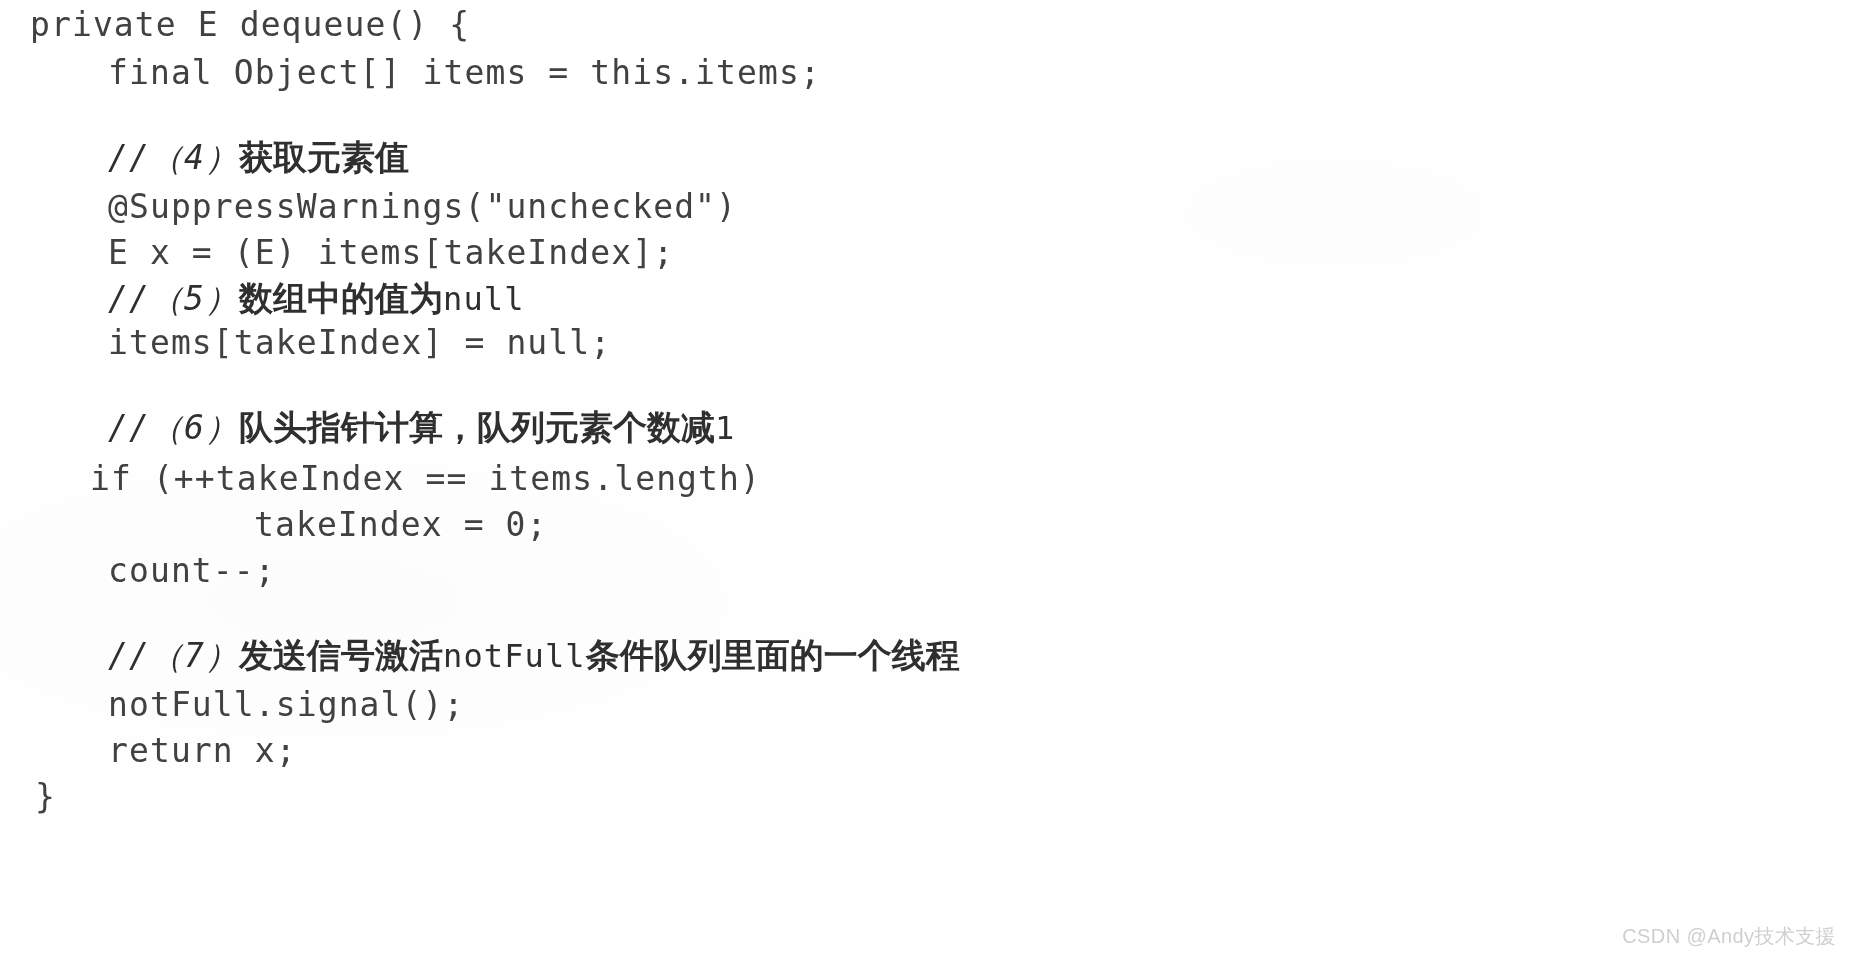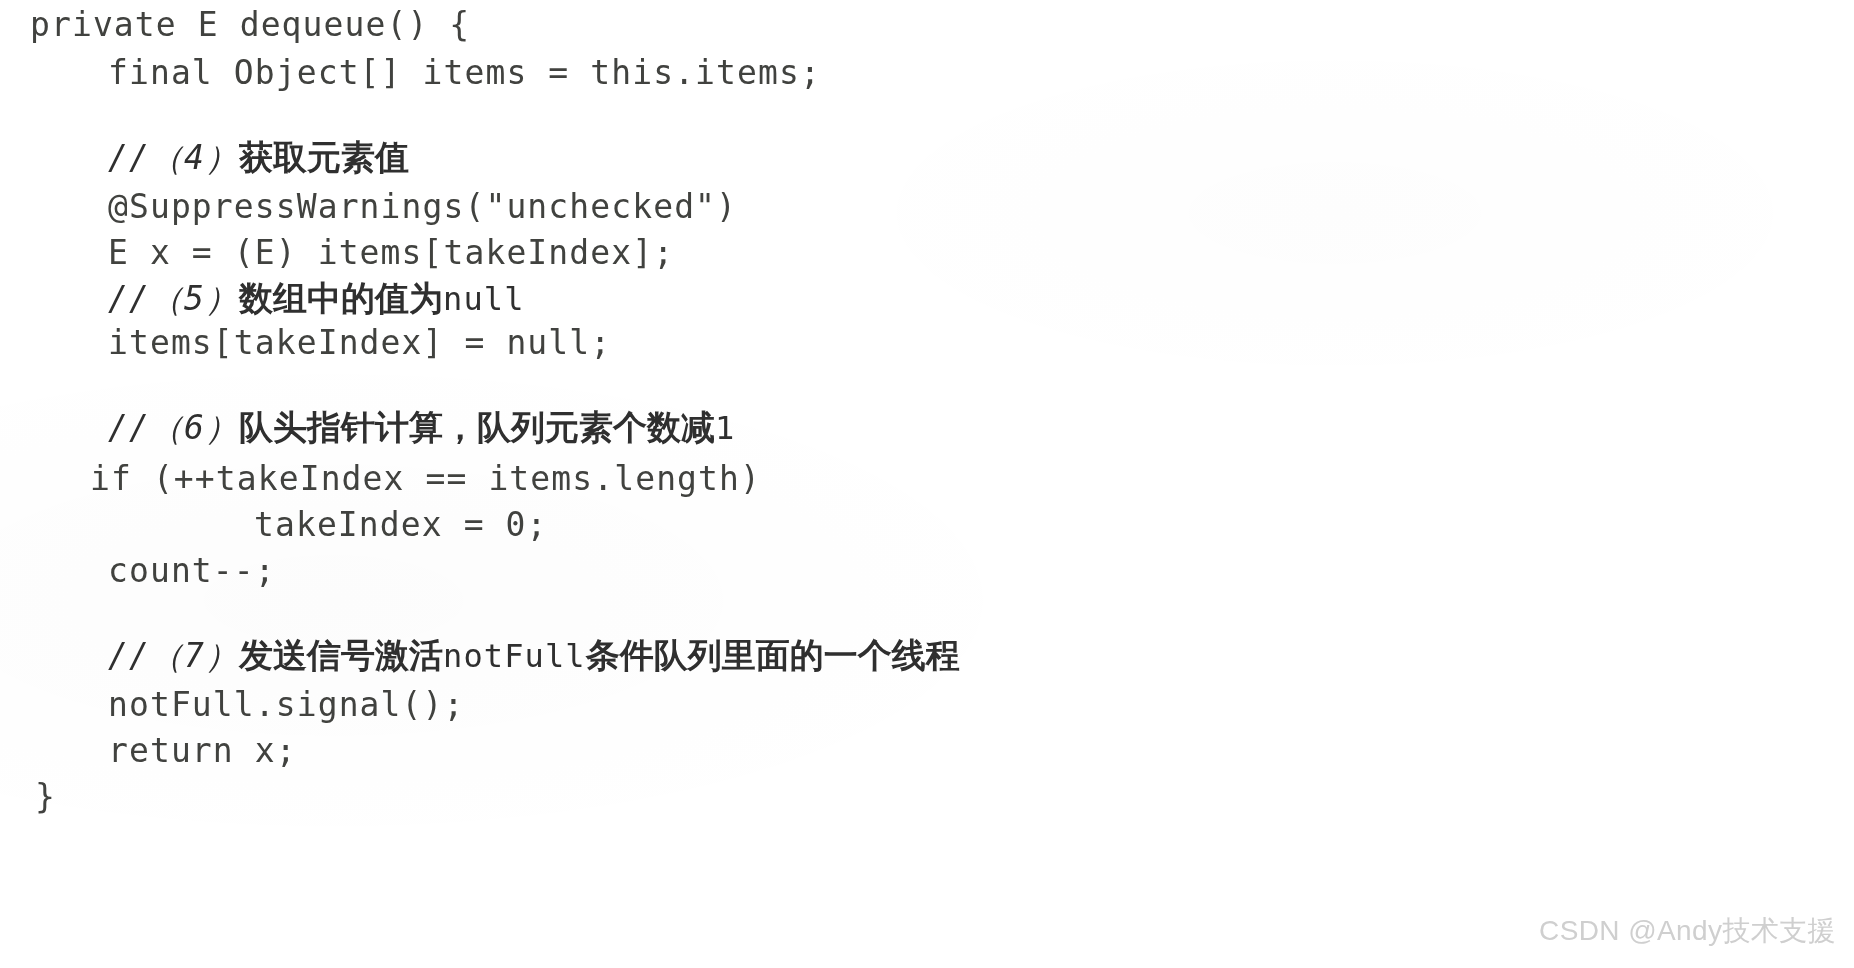--- a/index.html
+++ b/index.html
@@ -59,21 +59,21 @@
     font-size: 32px;
     font-style: normal;
   }
 
   #watermark {
     position: absolute;
     right: 18px;
     bottom: 18px;
     color: #cfcfcf;
     font-family: "Liberation Sans", sans-serif;
-    font-size: 28px;
+    font-size: 20px;
     letter-spacing: 0.4px;
     white-space: pre;
     user-select: none;
   }
 
   
   #scan-tint {
     position: absolute;
     inset: 0;
     pointer-events: none;

